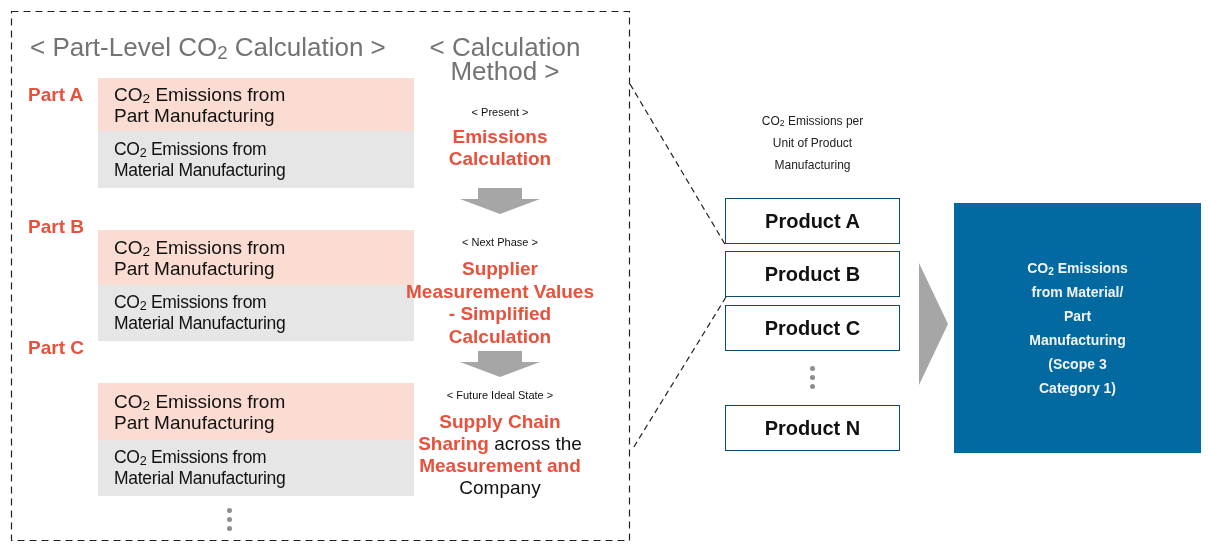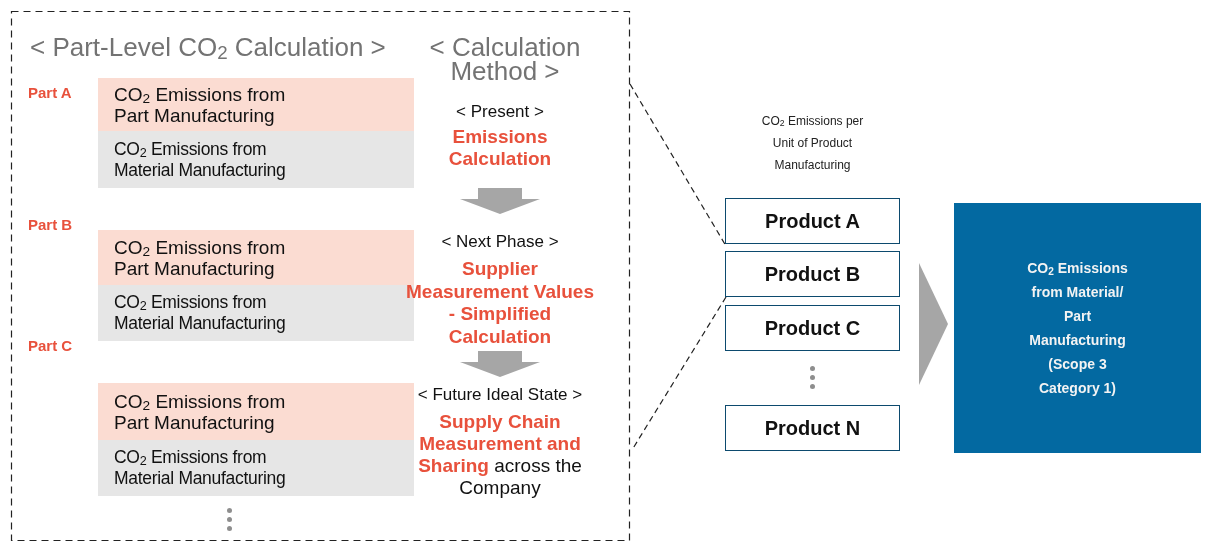--- a/index.html
+++ b/index.html
@@ -2,27 +2,27 @@
 <html><head>
 <meta charset="utf-8">
 <style>
   html, body { margin:0; padding:0; background:#ffffff; }
   body { width:1212px; height:550px; position:relative; overflow:hidden;
          font-family:"Liberation Sans", "DejaVu Sans", sans-serif; color:#111; }
   .abs { position:absolute; }
   svg.overlay { position:absolute; left:0; top:0; pointer-events:none; }
 
   .heading { font-size:26px; line-height:24px; text-align:center; color:#737373; white-space:nowrap; }
-  .part-label { font-size:15px; font-weight:bold; color:#e8513c; }
+  .part-label { font-size:19px; font-weight:bold; color:#e8513c; }
   .cell { position:absolute; left:98px; width:316px; box-sizing:border-box; padding-left:16px;
           display:flex; align-items:center; }
   .cell.pink { background:#fbdcd2; font-size:19px; line-height:21px; }
   .cell.gray { background:#e6e6e6; font-size:17.5px; line-height:21px; letter-spacing:-0.3px; }
   .cell span { display:block; }
-  .phase { font-size:17px; line-height:20px; text-align:center; color:#111; white-space:nowrap; }
+  .phase { font-size:11px; line-height:20px; text-align:center; color:#111; white-space:nowrap; }
   .method { font-size:19px; line-height:22px; text-align:center; font-weight:bold; color:#e8513c; }
   .method .plain { font-weight:normal; color:#111; }
   .product { position:absolute; left:725px; width:175px; height:46px; box-sizing:border-box;
              border:1px solid #0c4a6e; background:#fff; display:flex; align-items:center;
              justify-content:center; font-size:20px; font-weight:bold; color:#111; }
   .unit-label { font-size:12px; line-height:22px; text-align:center; color:#222; }
   .result { position:absolute; left:954px; top:203px; width:247px; height:250px; background:#0369a1;
             color:#f3f3f3; display:flex; align-items:center; justify-content:center; text-align:center;
             font-size:14px; line-height:24px; font-weight:bold; padding:0 14px; box-sizing:border-box; }
   .dotcol { position:absolute; width:6px; }
@@ -122,22 +122,22 @@
     <div>Measurement Values</div>
     <div>- Simplified</div>
     <div>Calculation</div>
   </div>
 </div>
 
 <div class="abs" style="left:395px; top:385px; width:210px;">
   <div class="phase">&lt; Future Ideal State &gt;</div>
   <div class="method" style="margin-top:6px;">
     <div>Supply Chain</div>
+    <div><span>Sharing</span><span class="plain"> across the</span></div>
     <div>Measurement and</div>
-    <div><span>Sharing</span><span class="plain"> across the</span></div>
     <div class="plain">Company</div>
   </div>
 </div>
 
 <div class="abs unit-label" style="left:700px; top:110px; width:225px;">
   <div>CO<sub class="co2">2</sub> Emissions per</div>
   <div>Unit of Product</div>
   <div>Manufacturing</div>
 </div>
 

